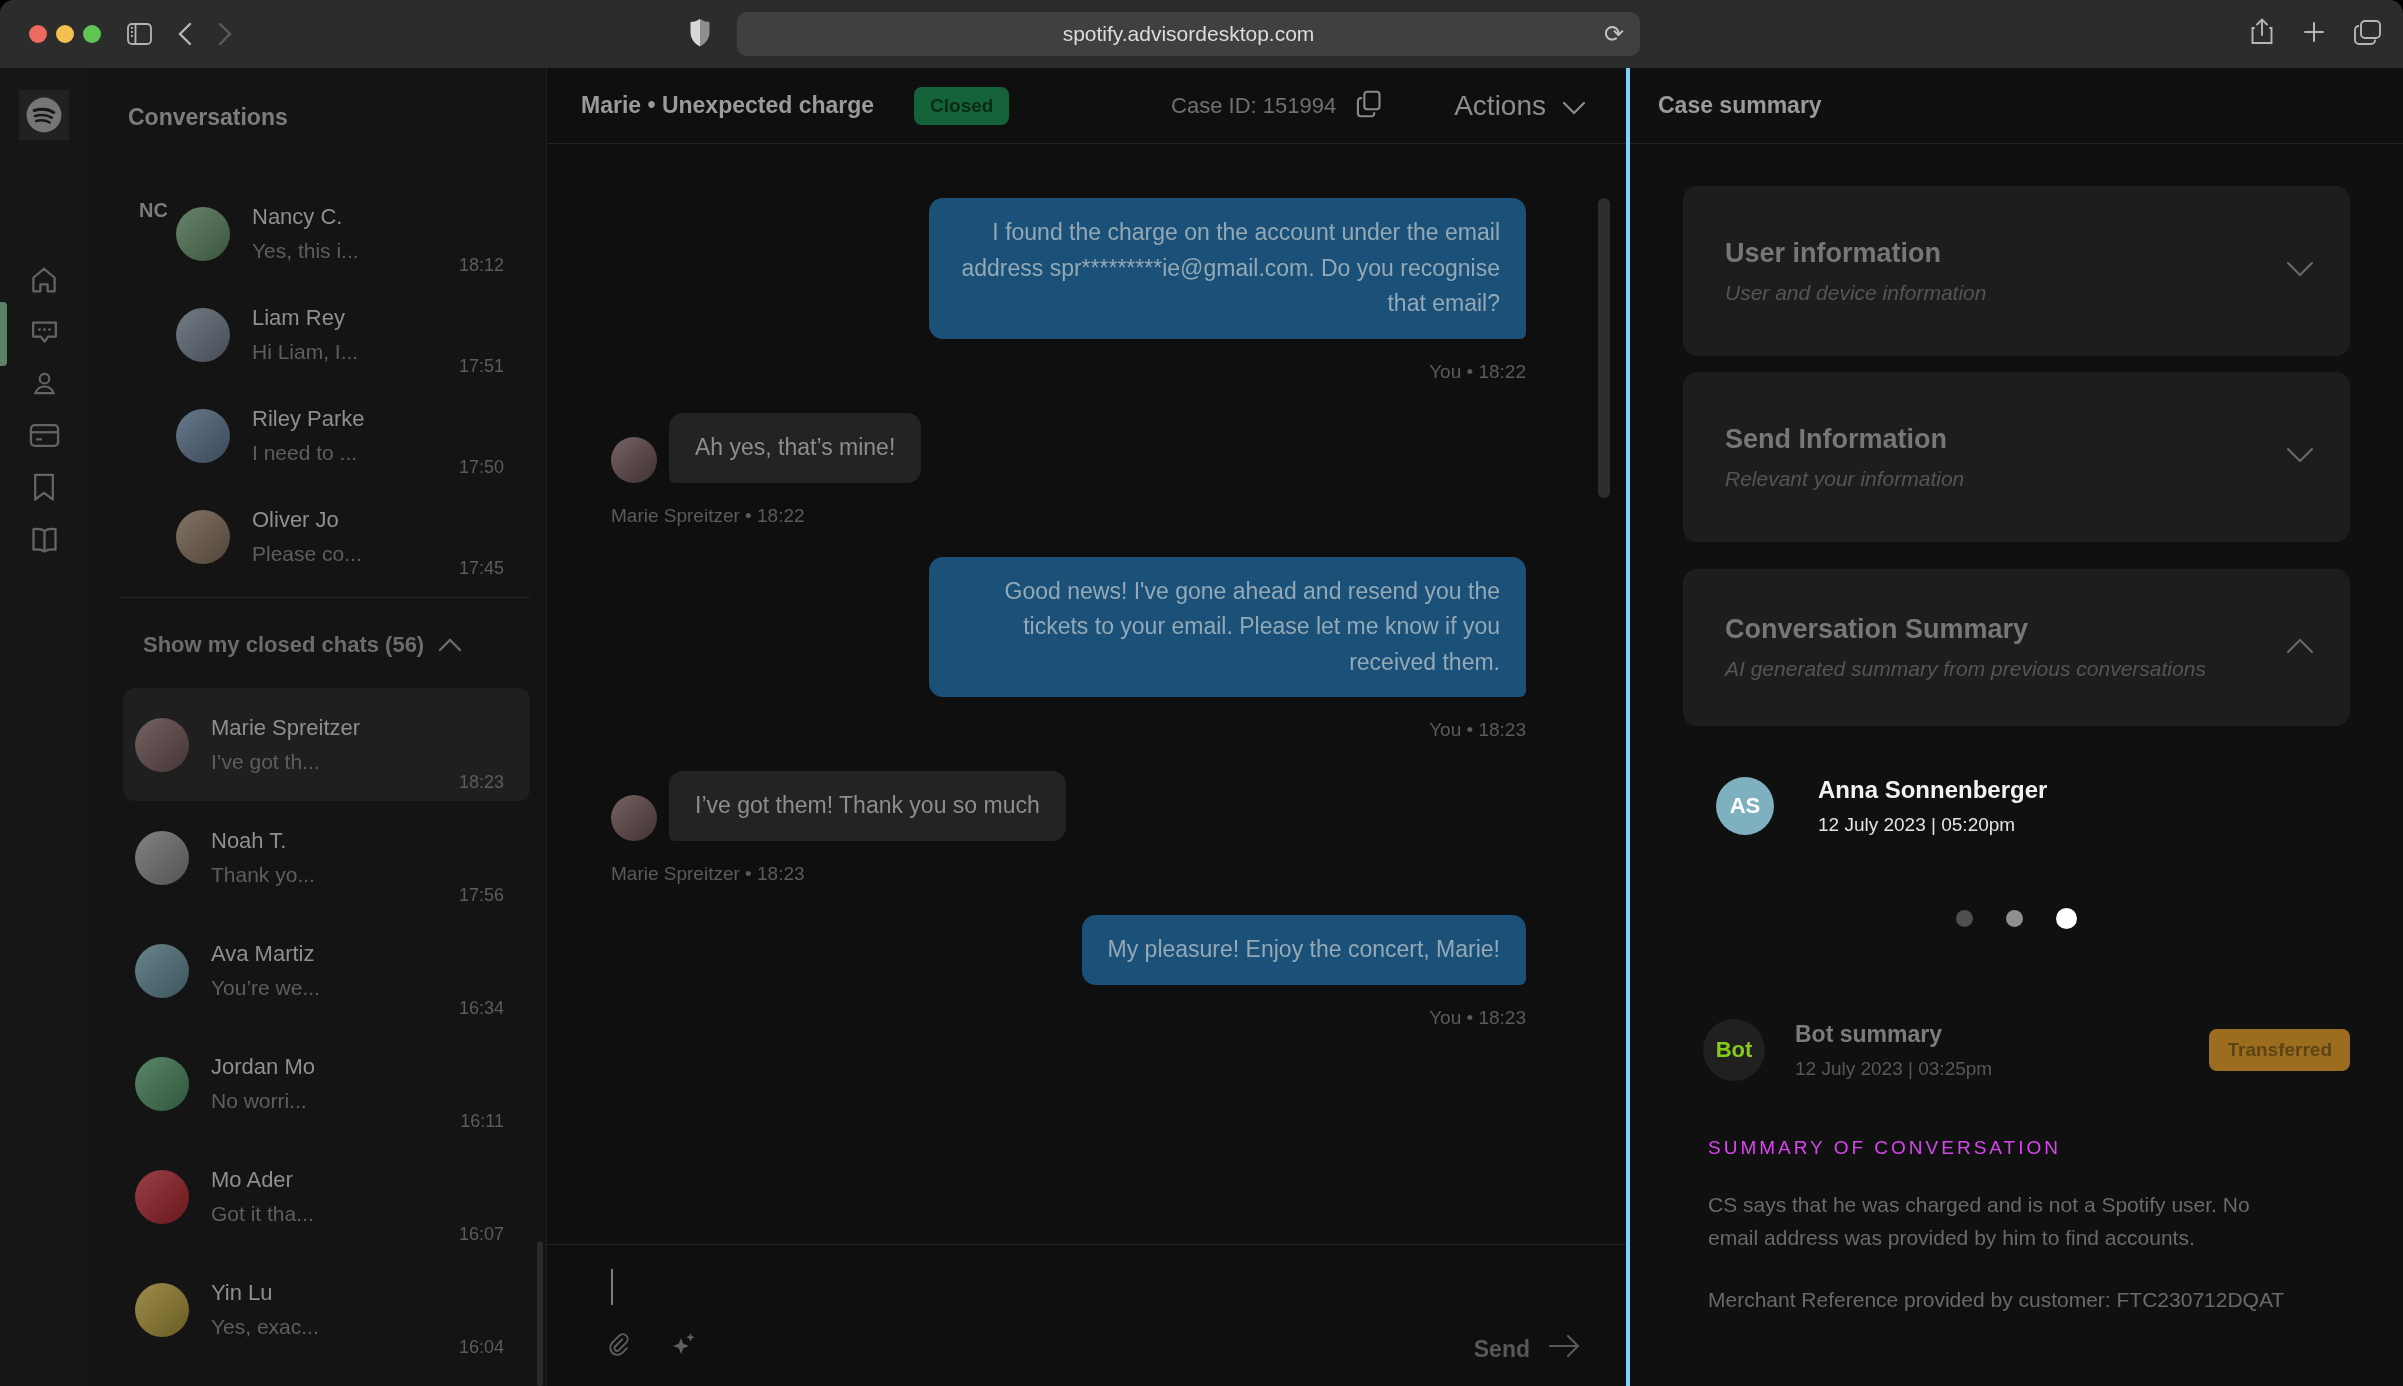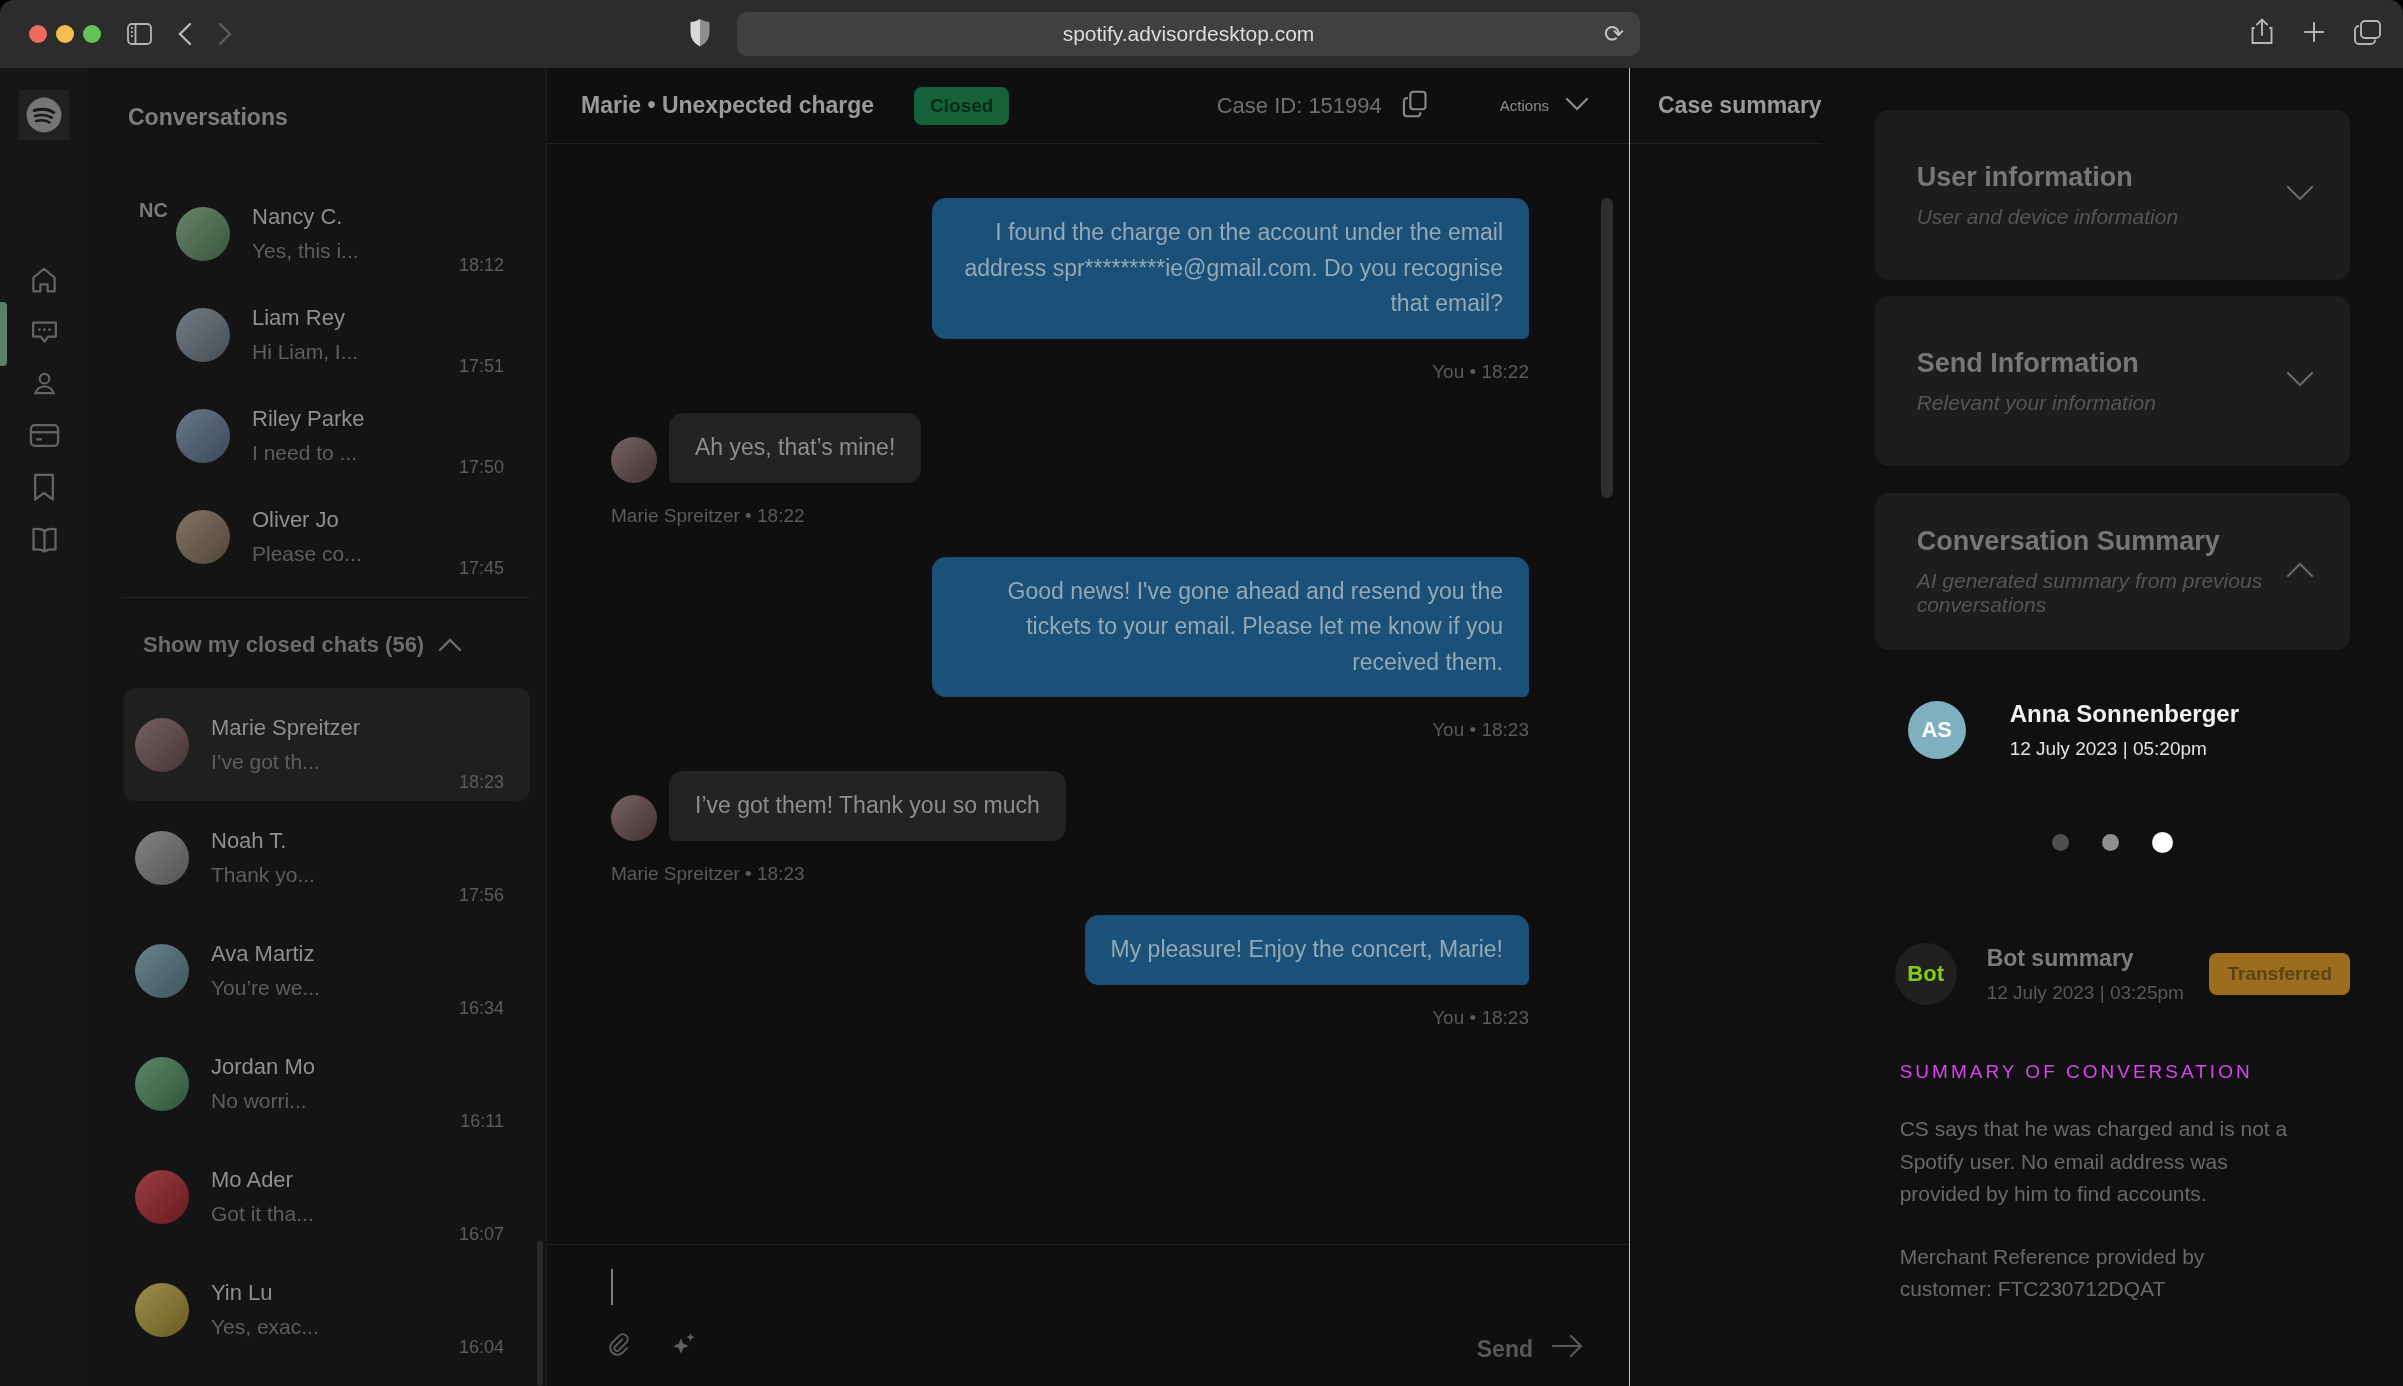--- a/index.html
+++ b/index.html
@@ -44,40 +44,40 @@
   .conv-div{height:1px;background:#272727;margin:10px 16px 0 33px;}
   .closed-toggle{display:flex;align-items:center;gap:14px;margin:34px 0 30px 55px;font-size:22px;font-weight:bold;color:#6c6c6c;}
   .conv-scroll{position:absolute;right:3px;bottom:0;width:6px;height:145px;border-radius:3px;background:#2a2a2a;}
   
   .chat{flex:1;background:#0f0f0f;display:flex;flex-direction:column;position:relative;min-width:0;}
   .chat-header{height:75px;flex:none;display:flex;align-items:center;padding:0 40px 0 34px;border-bottom:1px solid #222;}
   .chat-title{font-size:23px;font-weight:bold;color:#9a9a9a;}
   .badge-closed{margin-left:40px;font-size:19px;font-weight:bold;color:#0a2b16;background:#15623a;border-radius:8px;padding:8px 16px;}
   .case-id{margin-left:auto;font-size:22px;color:#707070;}
   .copy-ic{margin-left:20px;color:#8a8a8a;}
-  .actions{margin-left:72px;font-size:15px;color:#8d8d8d;display:flex;align-items:center;gap:16px;}
+  .actions{margin-left:72px;font-size:28px;color:#8d8d8d;display:flex;align-items:center;gap:16px;}
   .messages{flex:1;padding:54px 100px 0 64px;overflow:hidden;}
   .msg{margin-bottom:30px;}
   .brow{display:flex;align-items:flex-end;}
   .mavatar{width:46px;height:46px;border-radius:50%;flex:none;margin-right:12px;
     background-image:linear-gradient(135deg,rgba(255,255,255,.15),rgba(0,0,0,.3));}
   .bubble{font-size:23px;line-height:1.55;padding:17px 26px;border-radius:14px;width:fit-content;}
   .in .bubble{background:#232323;color:#8d8d8d;max-width:445px;border-bottom-left-radius:6px;}
   .out{display:flex;flex-direction:column;align-items:flex-end;}
   .out .bubble{background:#1b5078;color:#93a9b5;max-width:545px;text-align:right;border-bottom-right-radius:6px;}
   .meta{font-size:19px;color:#5b5b5b;margin-top:22px;}
   .in .meta{margin-left:0;}
   .out .meta{text-align:right;}
   .chat-scroll{position:absolute;right:16px;top:130px;width:12px;height:300px;border-radius:6px;background:#2e2e2e;}
   .composer{flex:none;height:141px;border-top:1px solid #222;position:relative;padding:0 48px 0 64px;}
   .caret{position:absolute;left:64px;top:24px;width:2px;height:36px;background:#7d7d7d;}
   .composer-row{position:absolute;left:58px;right:44px;bottom:22px;display:flex;align-items:flex-end;gap:36px;color:#5f5f5f;}
   .send{margin-left:auto;display:flex;align-items:center;gap:18px;font-size:23px;font-weight:bold;color:#585858;}
   
-  .panel{width:773px;flex:none;background:#101010;border-left:1px solid #7dd3fc;display:flex;flex-direction:row;overflow:hidden;justify-content:center;}
+  .panel{width:773px;flex:none;background:#101010;border-left:4px solid #7dd3fc;display:flex;flex-direction:column;overflow:hidden;justify-content:center;}
   .panel-header{height:75px;flex:none;display:flex;align-items:center;padding-left:28px;border-bottom:1px solid #222;}
   .panel-title{font-size:23px;font-weight:bold;color:#9a9a9a;}
   .panel-body{flex:1;padding:42px 53px 0 53px;overflow:hidden;}
   .card{background:#1d1d1d;border-radius:14px;height:170px;margin-bottom:16px;display:flex;align-items:center;padding:0 36px 0 42px;}
   .card.summary{height:157px;margin-top:27px;margin-bottom:0;}
   .card-text{display:flex;flex-direction:column;gap:12px;flex:1;min-width:0;}
   .card-title{font-size:27px;font-weight:bold;color:#777;}
   .card-sub{font-size:21px;font-style:italic;color:#555;}
   .chev{color:#6a6a6a;flex:none;}
   .agent{display:flex;align-items:center;gap:44px;margin:50px 0 0 33px;}

